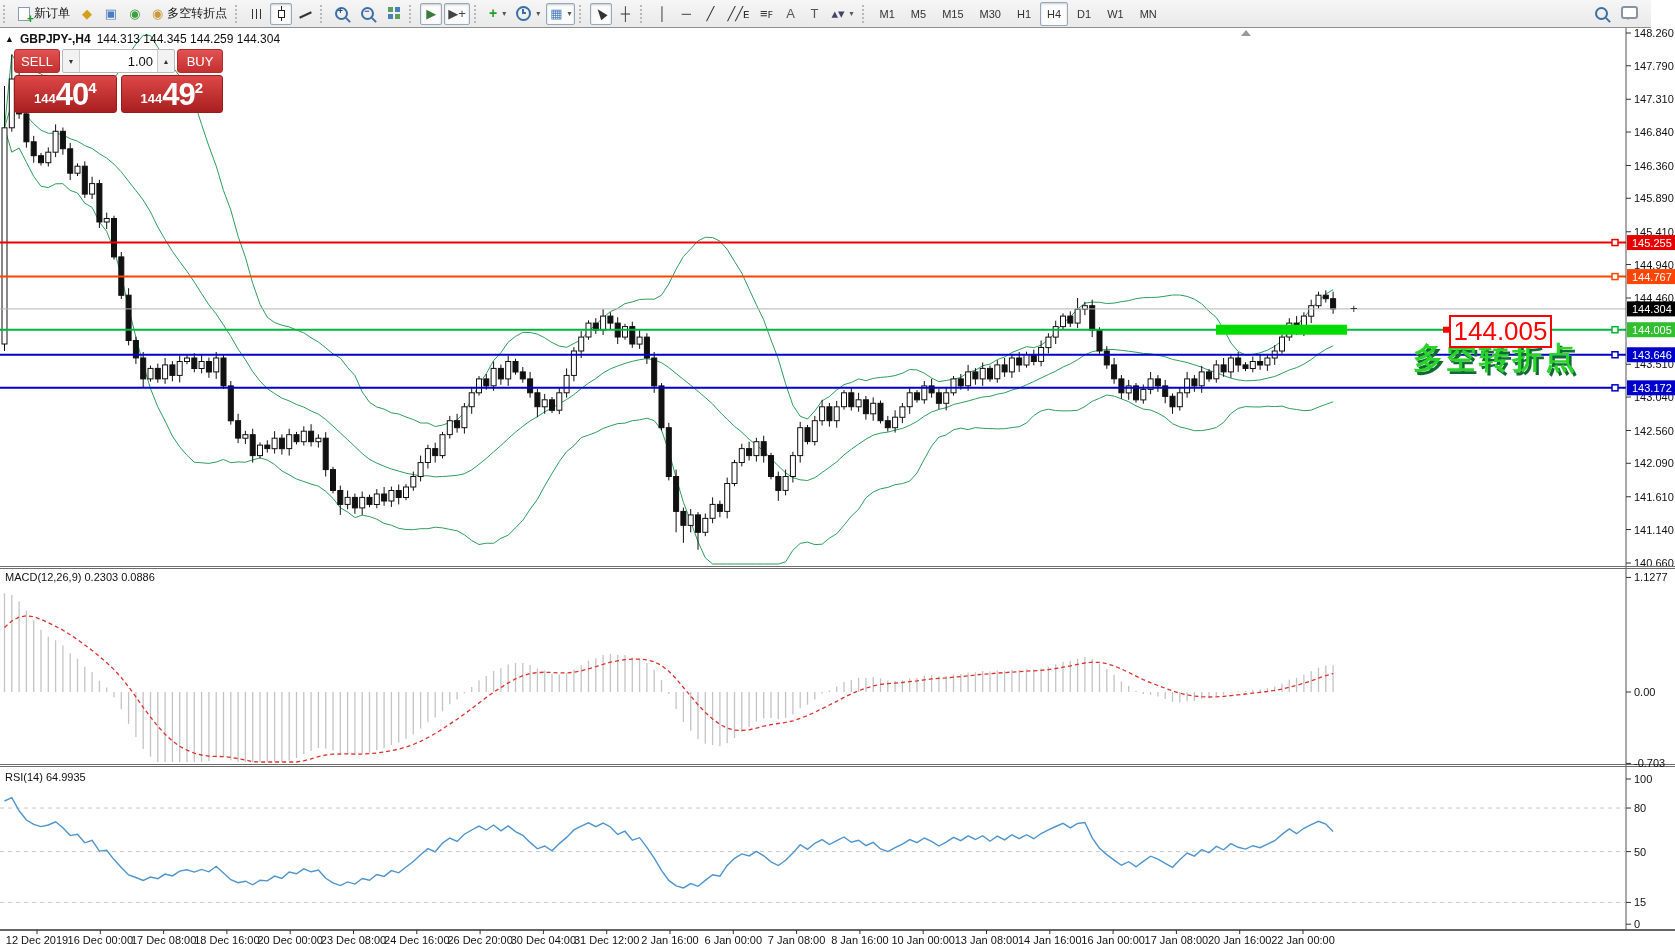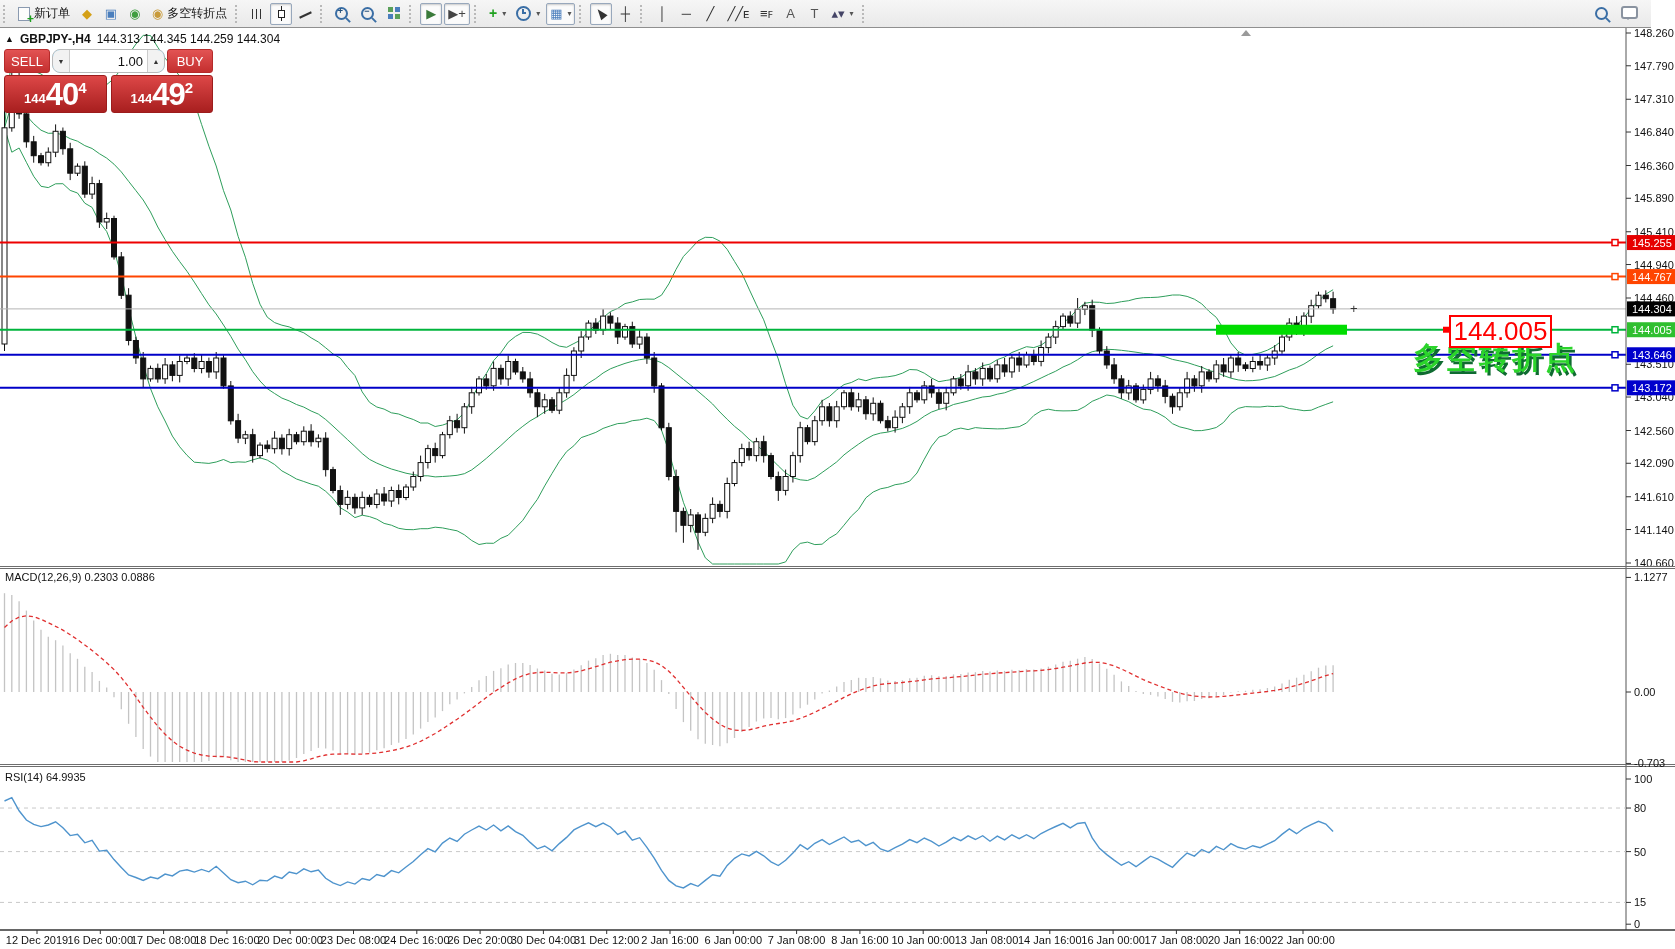--- a/index.html
+++ b/index.html
@@ -36,25 +36,25 @@
   .ic-clock::before{content:"";position:absolute;left:4px;top:1px;width:2px;height:4px;background:#3a6ea5;}
   .ic-clock::after{content:"";position:absolute;left:4px;top:4px;width:4px;height:2px;background:#3a6ea5;}
   .ic-bubble{width:13px;height:9px;border:2px solid #8a93a0;border-radius:3px;position:relative;background:#fff;margin-top:-2px;}
   .ic-bubble::after{content:"";position:absolute;left:2px;bottom:-6px;border:3px solid transparent;border-top-color:#8a93a0;}
   
   .chart-wrap{position:absolute;top:28px;left:0;width:1675px;height:921px;background:#fff;}
   #cv{position:absolute;left:0;top:0;}
   .chart-header{position:absolute;left:5px;top:4px;font-size:12px;font-weight:bold;color:#111;display:flex;align-items:center;gap:6px;z-index:5;}
   .chart-header .tri{font-size:9px;}
   
-  .trade-panel{position:absolute;left:4px;top:21px;width:209px;z-index:6;}
+  .trade-panel{position:absolute;left:14px;top:21px;width:209px;z-index:6;}
   .tp-row1{display:flex;height:24px;gap:2px;}
   .btn-red{background:linear-gradient(#e25353,#c42f2f);color:#fff;border:1px solid #b52a2a;border-radius:3px;font-size:13px;display:flex;align-items:center;justify-content:center;}
   .tp-sell,.tp-buy{width:46px;}
-  .tp-vol{flex:1;display:flex;border:1px solid #b9b9b9;border-radius:8px;background:#7dd3fc;overflow:hidden;}
+  .tp-vol{flex:1;display:flex;border:1px solid #b9b9b9;border-radius:2px;background:#7dd3fc;overflow:hidden;}
   .vol-btn{width:17px;background:#f2f2f2;border:none;border-right:1px solid #ccc;font-size:7px;color:#333;padding:0;}
   .vol-btn.up{border-right:none;border-left:1px solid #ccc;}
   .vol-input{flex:1;border:none;outline:none;text-align:right;font-size:13px;padding-right:4px;color:#111;width:50px;}
   .tp-row2{display:flex;gap:4px;margin-top:2px;height:38px;}
   .price-box{flex:1;background:linear-gradient(#dd4747,#a81f1f);border:1px solid #9c1c1c;border-radius:3px;color:#fff;display:flex;align-items:flex-end;justify-content:center;padding-bottom:2px;}
   .pb-small{font-size:13px;font-weight:bold;margin-bottom:4px;}
   .pb-big{font-size:31px;font-weight:bold;line-height:30px;letter-spacing:-1px;}
   .pb-sup{font-size:15px;font-weight:bold;margin-bottom:14px;}
   .scroll-mark{position:absolute;left:1241px;top:2px;width:0;height:0;border-left:5px solid transparent;border-right:5px solid transparent;border-bottom:6px solid #9a9a9a;z-index:4;}
 </style>
@@ -161,20 +161,31 @@
       </div>
       <div class="tb-btn">
         <span class="icon g" style="color: rgb(85, 85, 85);">T</span>
       </div>
       <div class="tb-btn">
         <span class="icon g" style="color: rgb(68, 68, 102);">▴▾</span>
         <span class="dd">▾</span>
       </div>
     </div>
     <div class="tb-handle"></div>
+    <div class="tb-group">
+      <div class="tf-btn">M1</div>
+      <div class="tf-btn">M5</div>
+      <div class="tf-btn">M15</div>
+      <div class="tf-btn">M30</div>
+      <div class="tf-btn">H1</div>
+      <div class="tf-btn pressed">H4</div>
+      <div class="tf-btn">D1</div>
+      <div class="tf-btn">W1</div>
+      <div class="tf-btn">MN</div>
+    </div>
     <div class="tb-right">
       <div class="tb-btn">
         <span class="icon ic-mag"></span>
       </div>
       <div class="tb-btn">
         <span class="icon ic-bubble"></span>
       </div>
     </div>
   </div>
 

